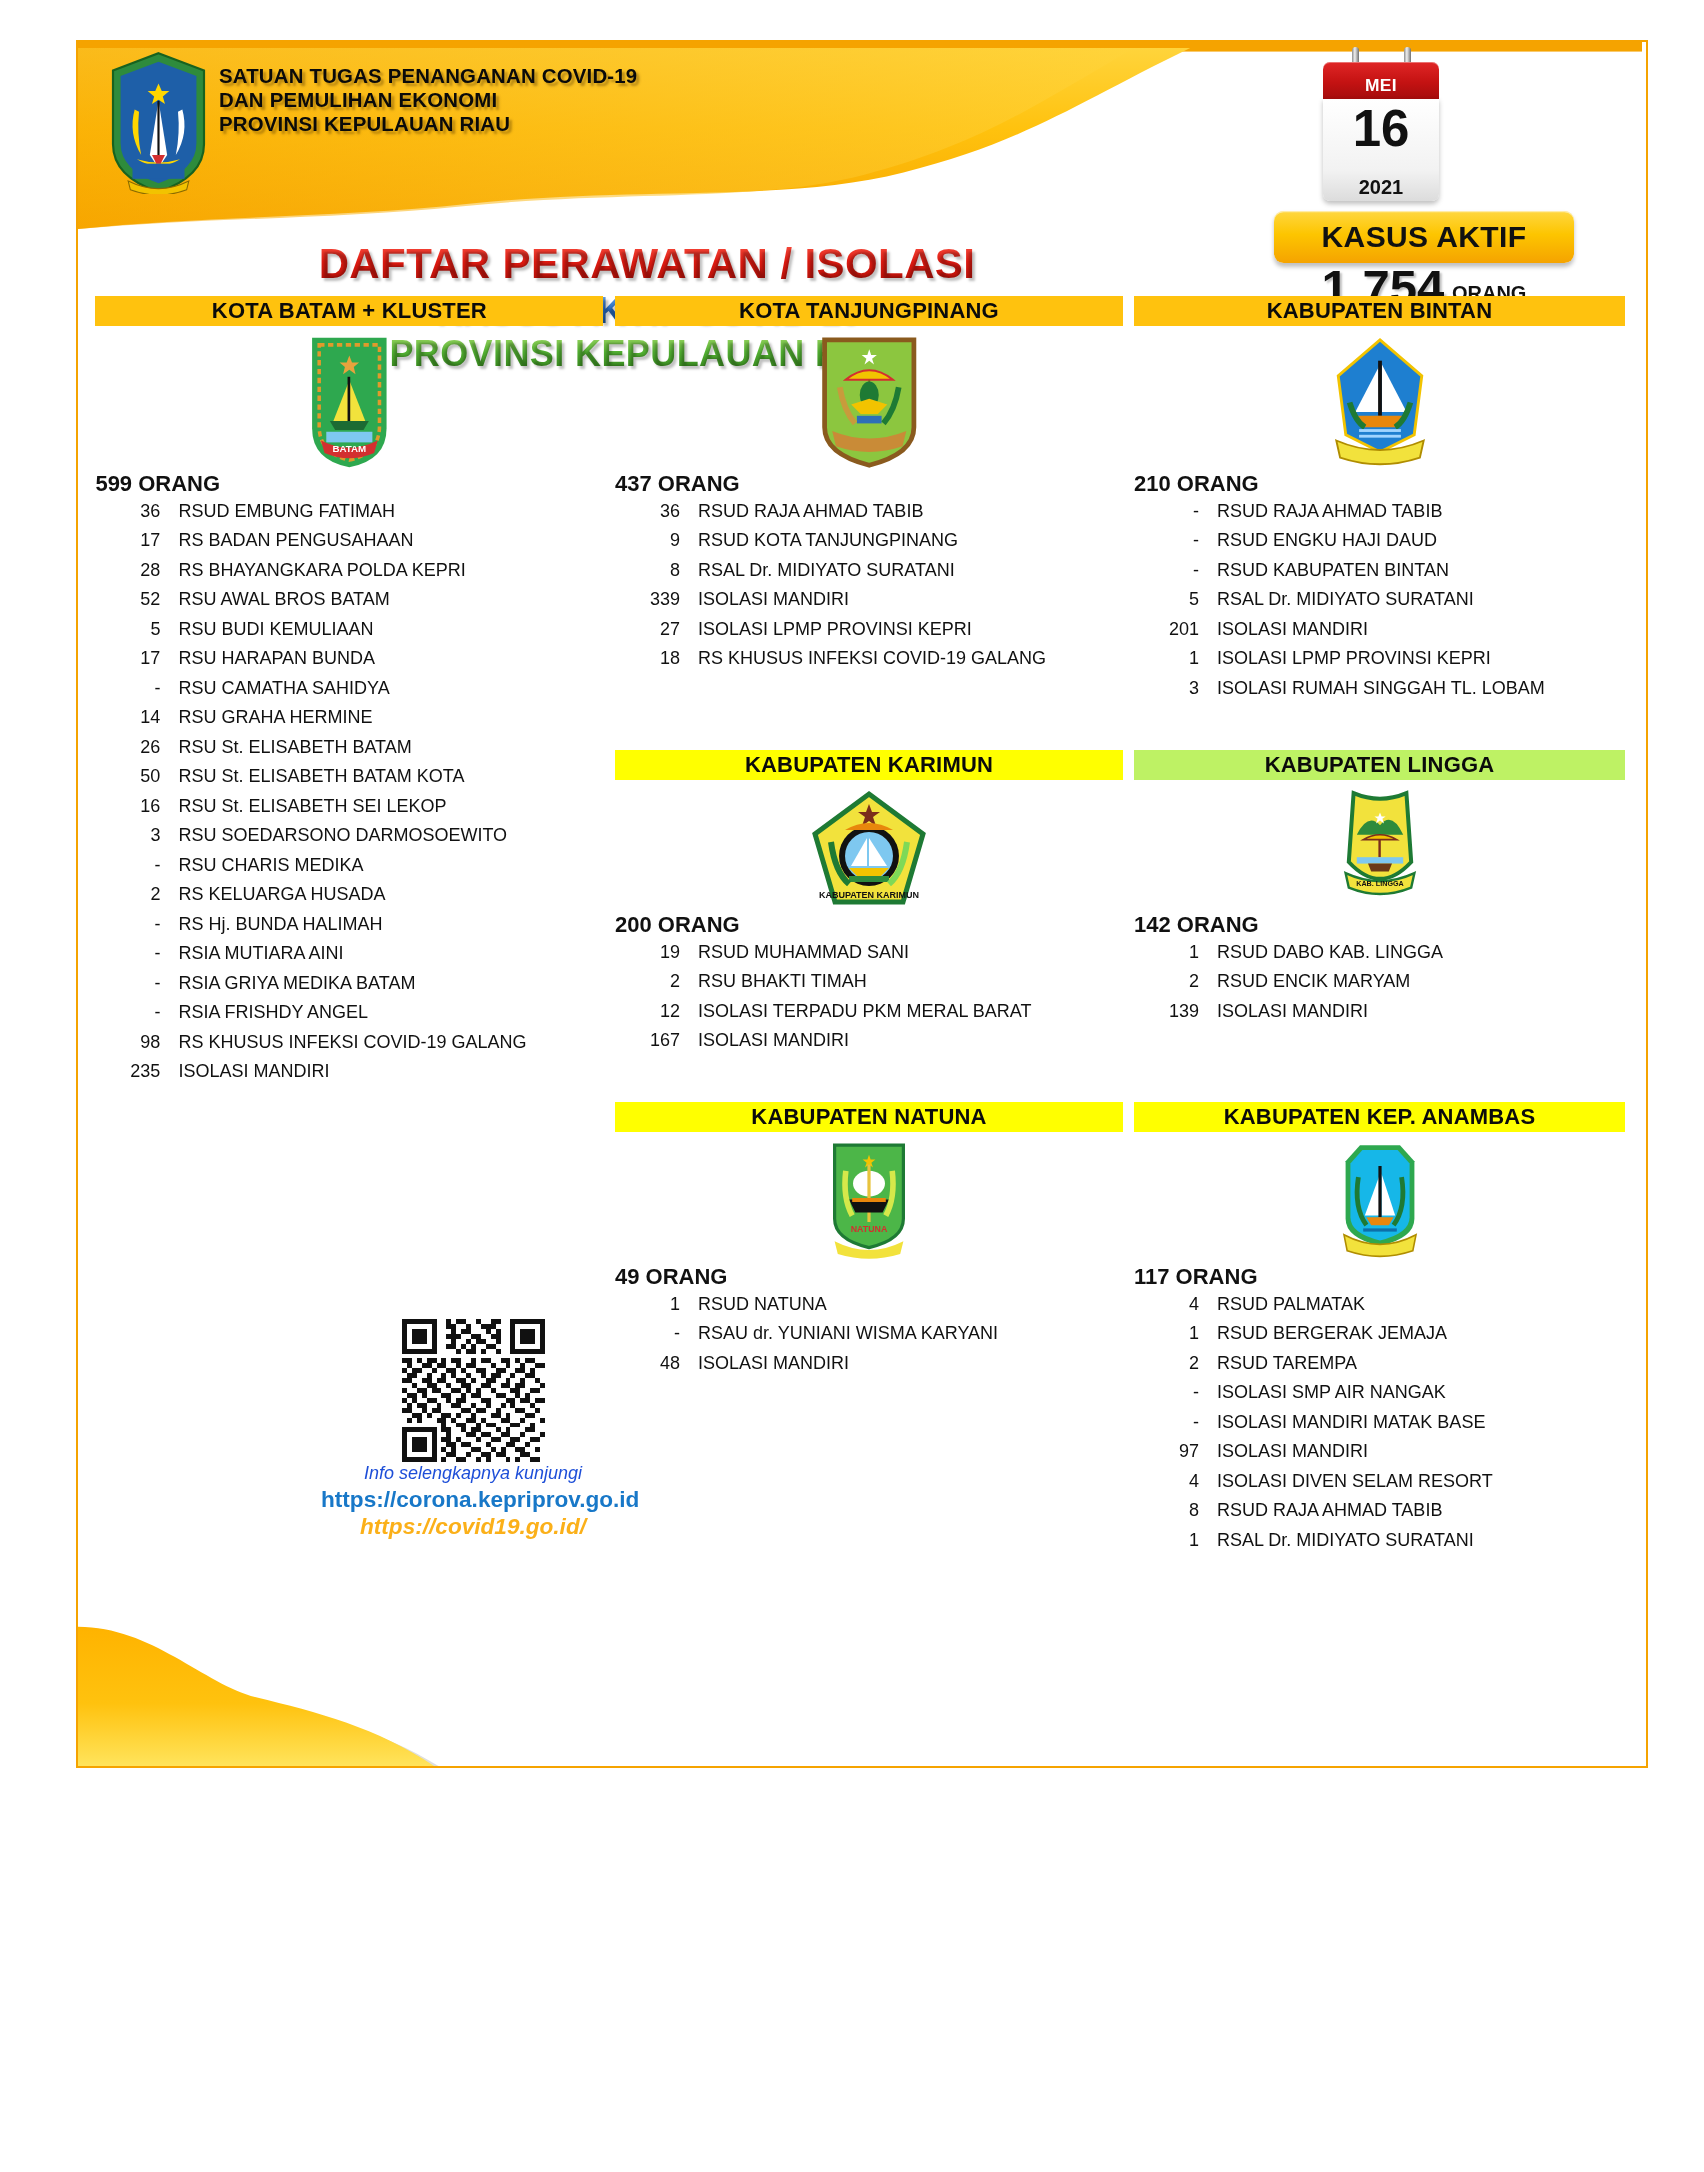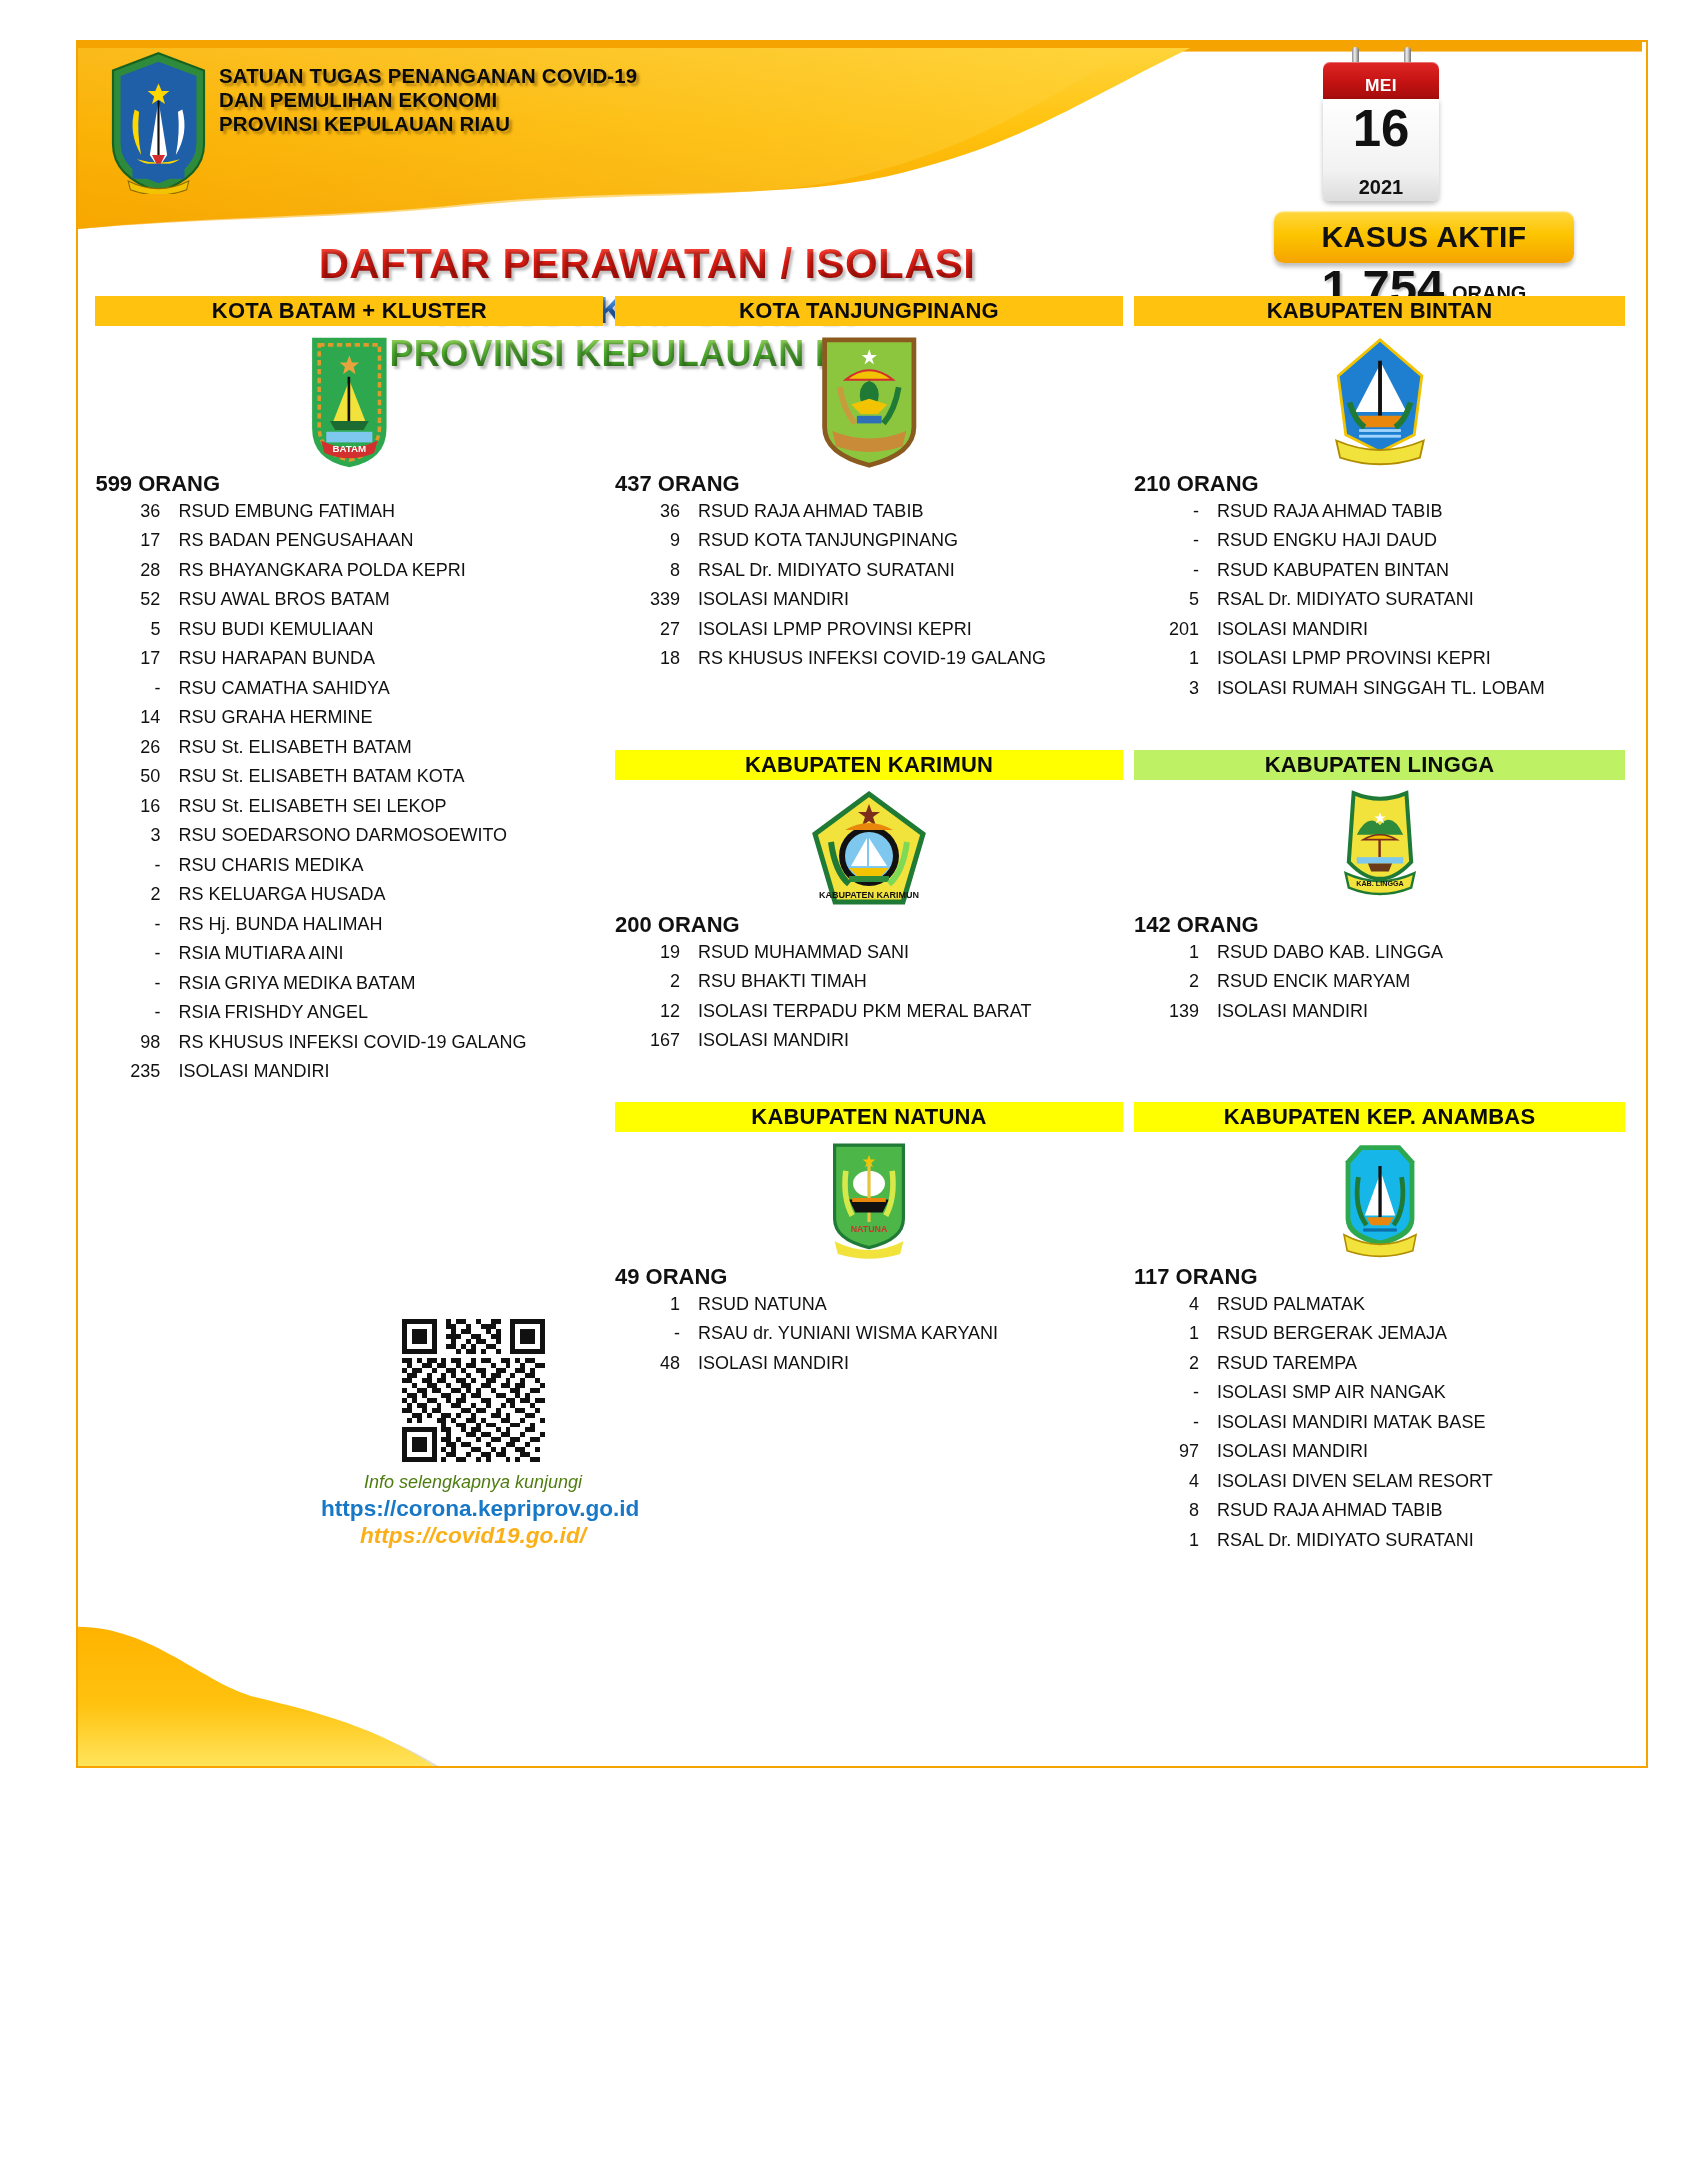--- a/index.html
+++ b/index.html
@@ -77,21 +77,21 @@
              margin-top:2.6px;}
   .rows{margin-top:3.5px;}
   .row{display:flex;align-items:baseline;height:29.5px;}
   .row .n{width:65px;text-align:right;padding-right:18px;
           font-size:18px;color:#111;flex:none;}
   .row .lbl{font-size:18px;color:#111;white-space:nowrap;}
 
   
   .qr-block{position:absolute;left:243px;top:1277px;width:304px;text-align:center;}
   .qr-code{width:143px;height:143px;margin:0 auto;display:block;}
-  .qr-cap{font-style:italic;font-size:18px;color:#4d7c0f;margin-top:10px;}
+  .qr-cap{font-style:italic;font-size:18px;color:#1d4ed8;margin-top:1px;}
   .qr-link1{font-weight:bold;font-size:22.6px;color:#1878c8;margin-top:2.6px;}
   .qr-link2{font-style:italic;font-weight:bold;font-size:22.6px;color:#FBB019;margin-top:1.7px;}
 
   
   .bottom-wave{position:absolute;left:0;bottom:0;width:912px;height:209px;}
 </style>
 </head>
 <body>
 
 <div class="page">

